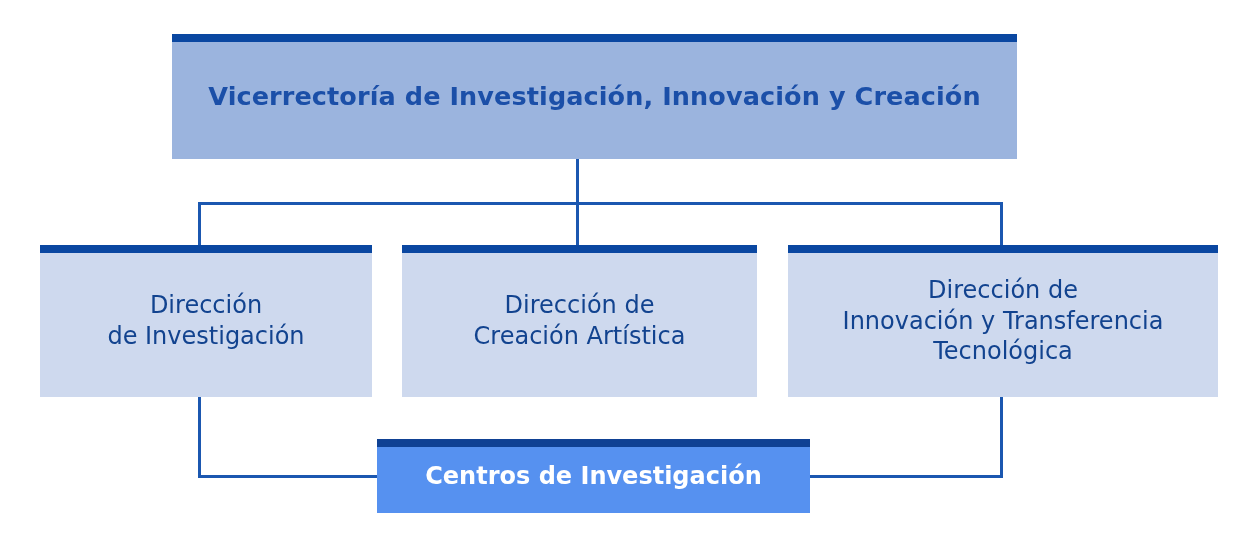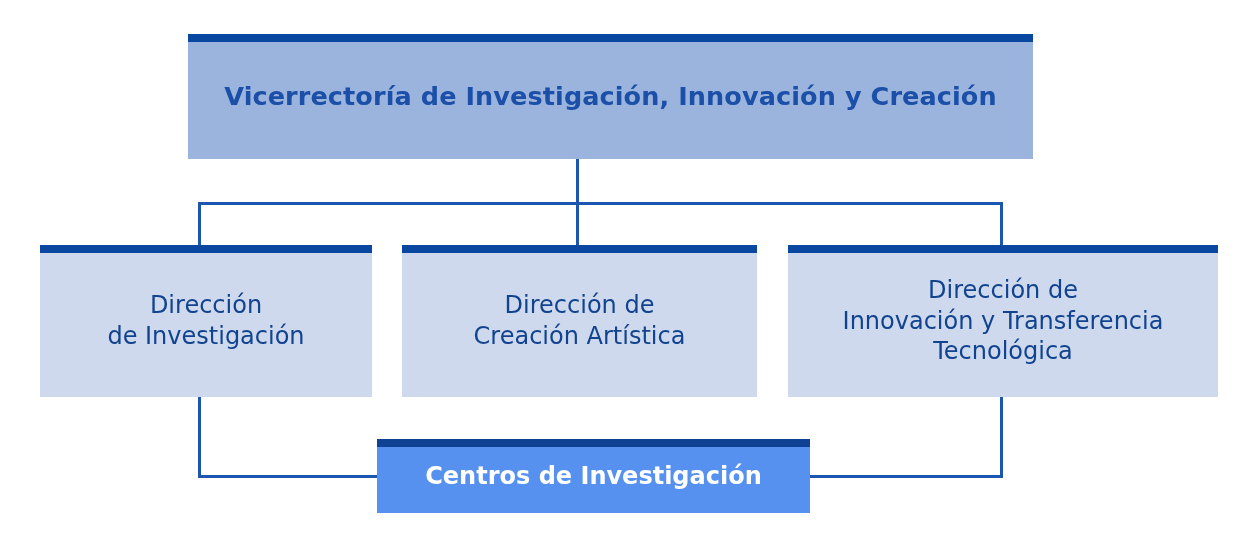--- a/index.html
+++ b/index.html
@@ -39,21 +39,21 @@
     display: block;
     width: 100%;
     padding: 0 10px;
     box-sizing: border-box;
     line-height: 1.28;
     white-space: pre-line;
   }
 
   
   #node-root {
-    left: 188px;
+    left: 172px;
     top: 34px;
     width: 845px;
     height: 125px;
     background: #9bb4de;
   }
   #node-root .bar { background: #0a47a1; }
   #node-root .label {
     color: #1b4fa8;
     font-size: 25.5px;
     font-weight: bold;

